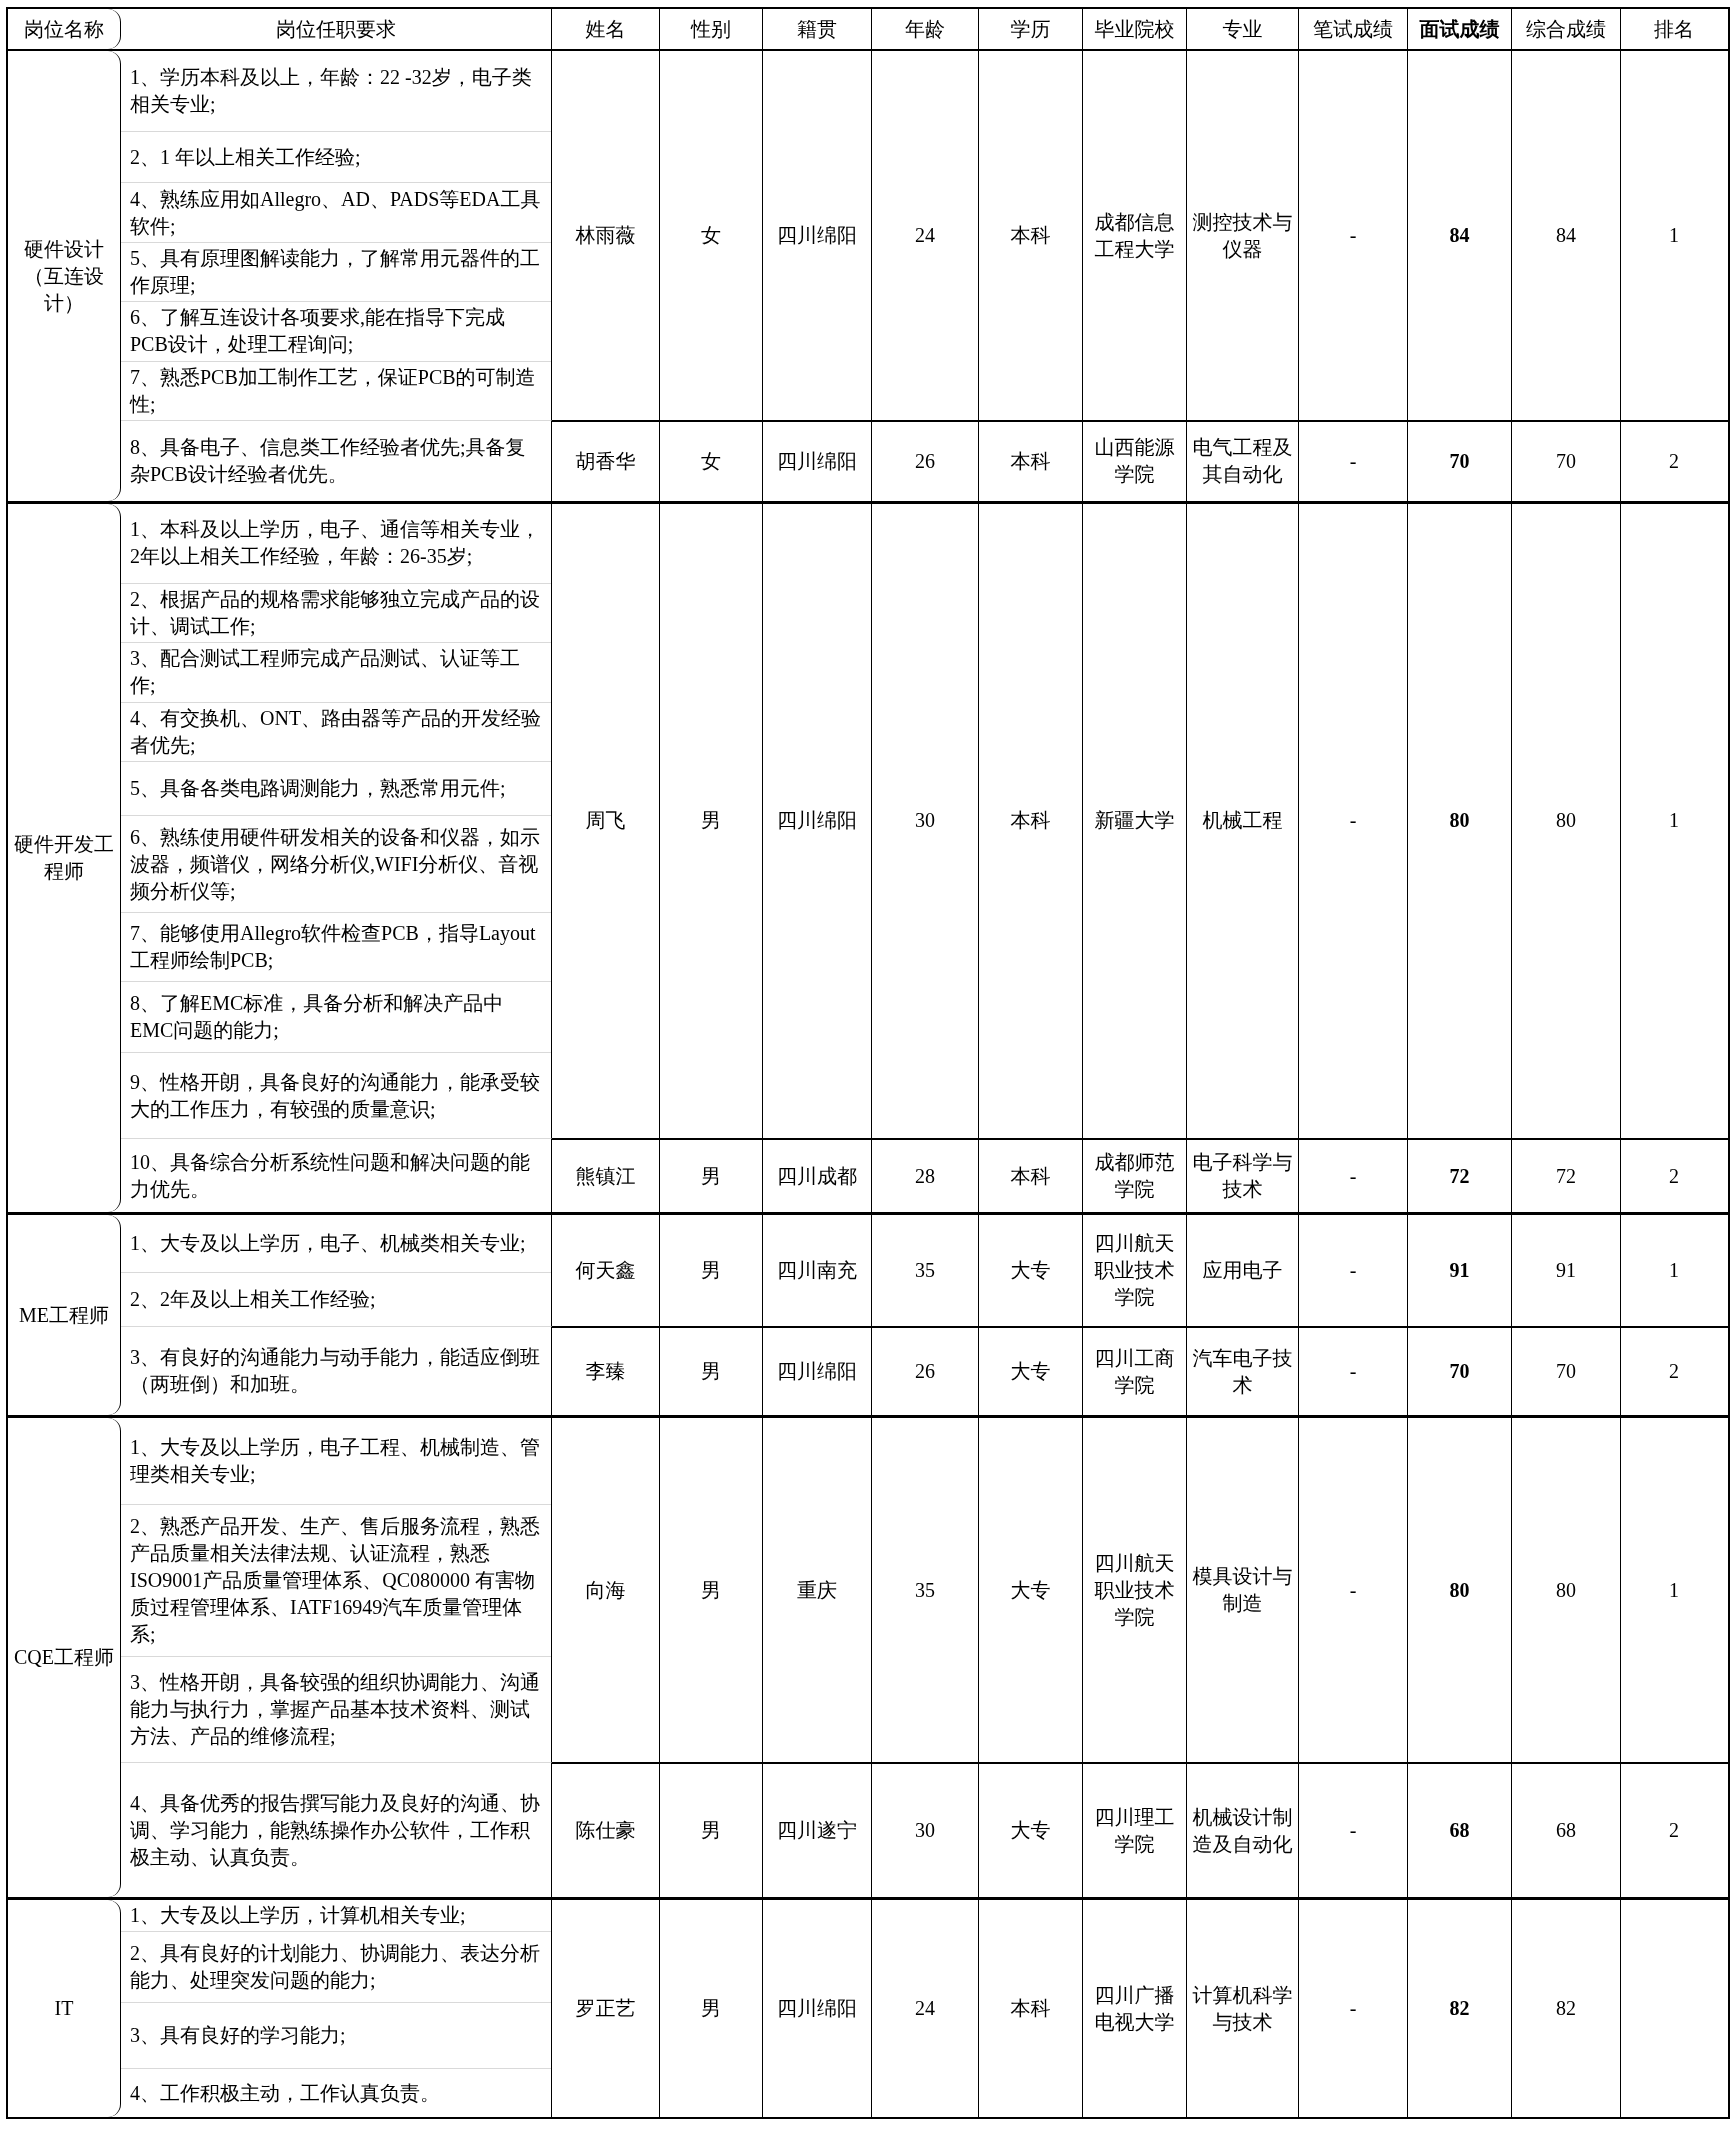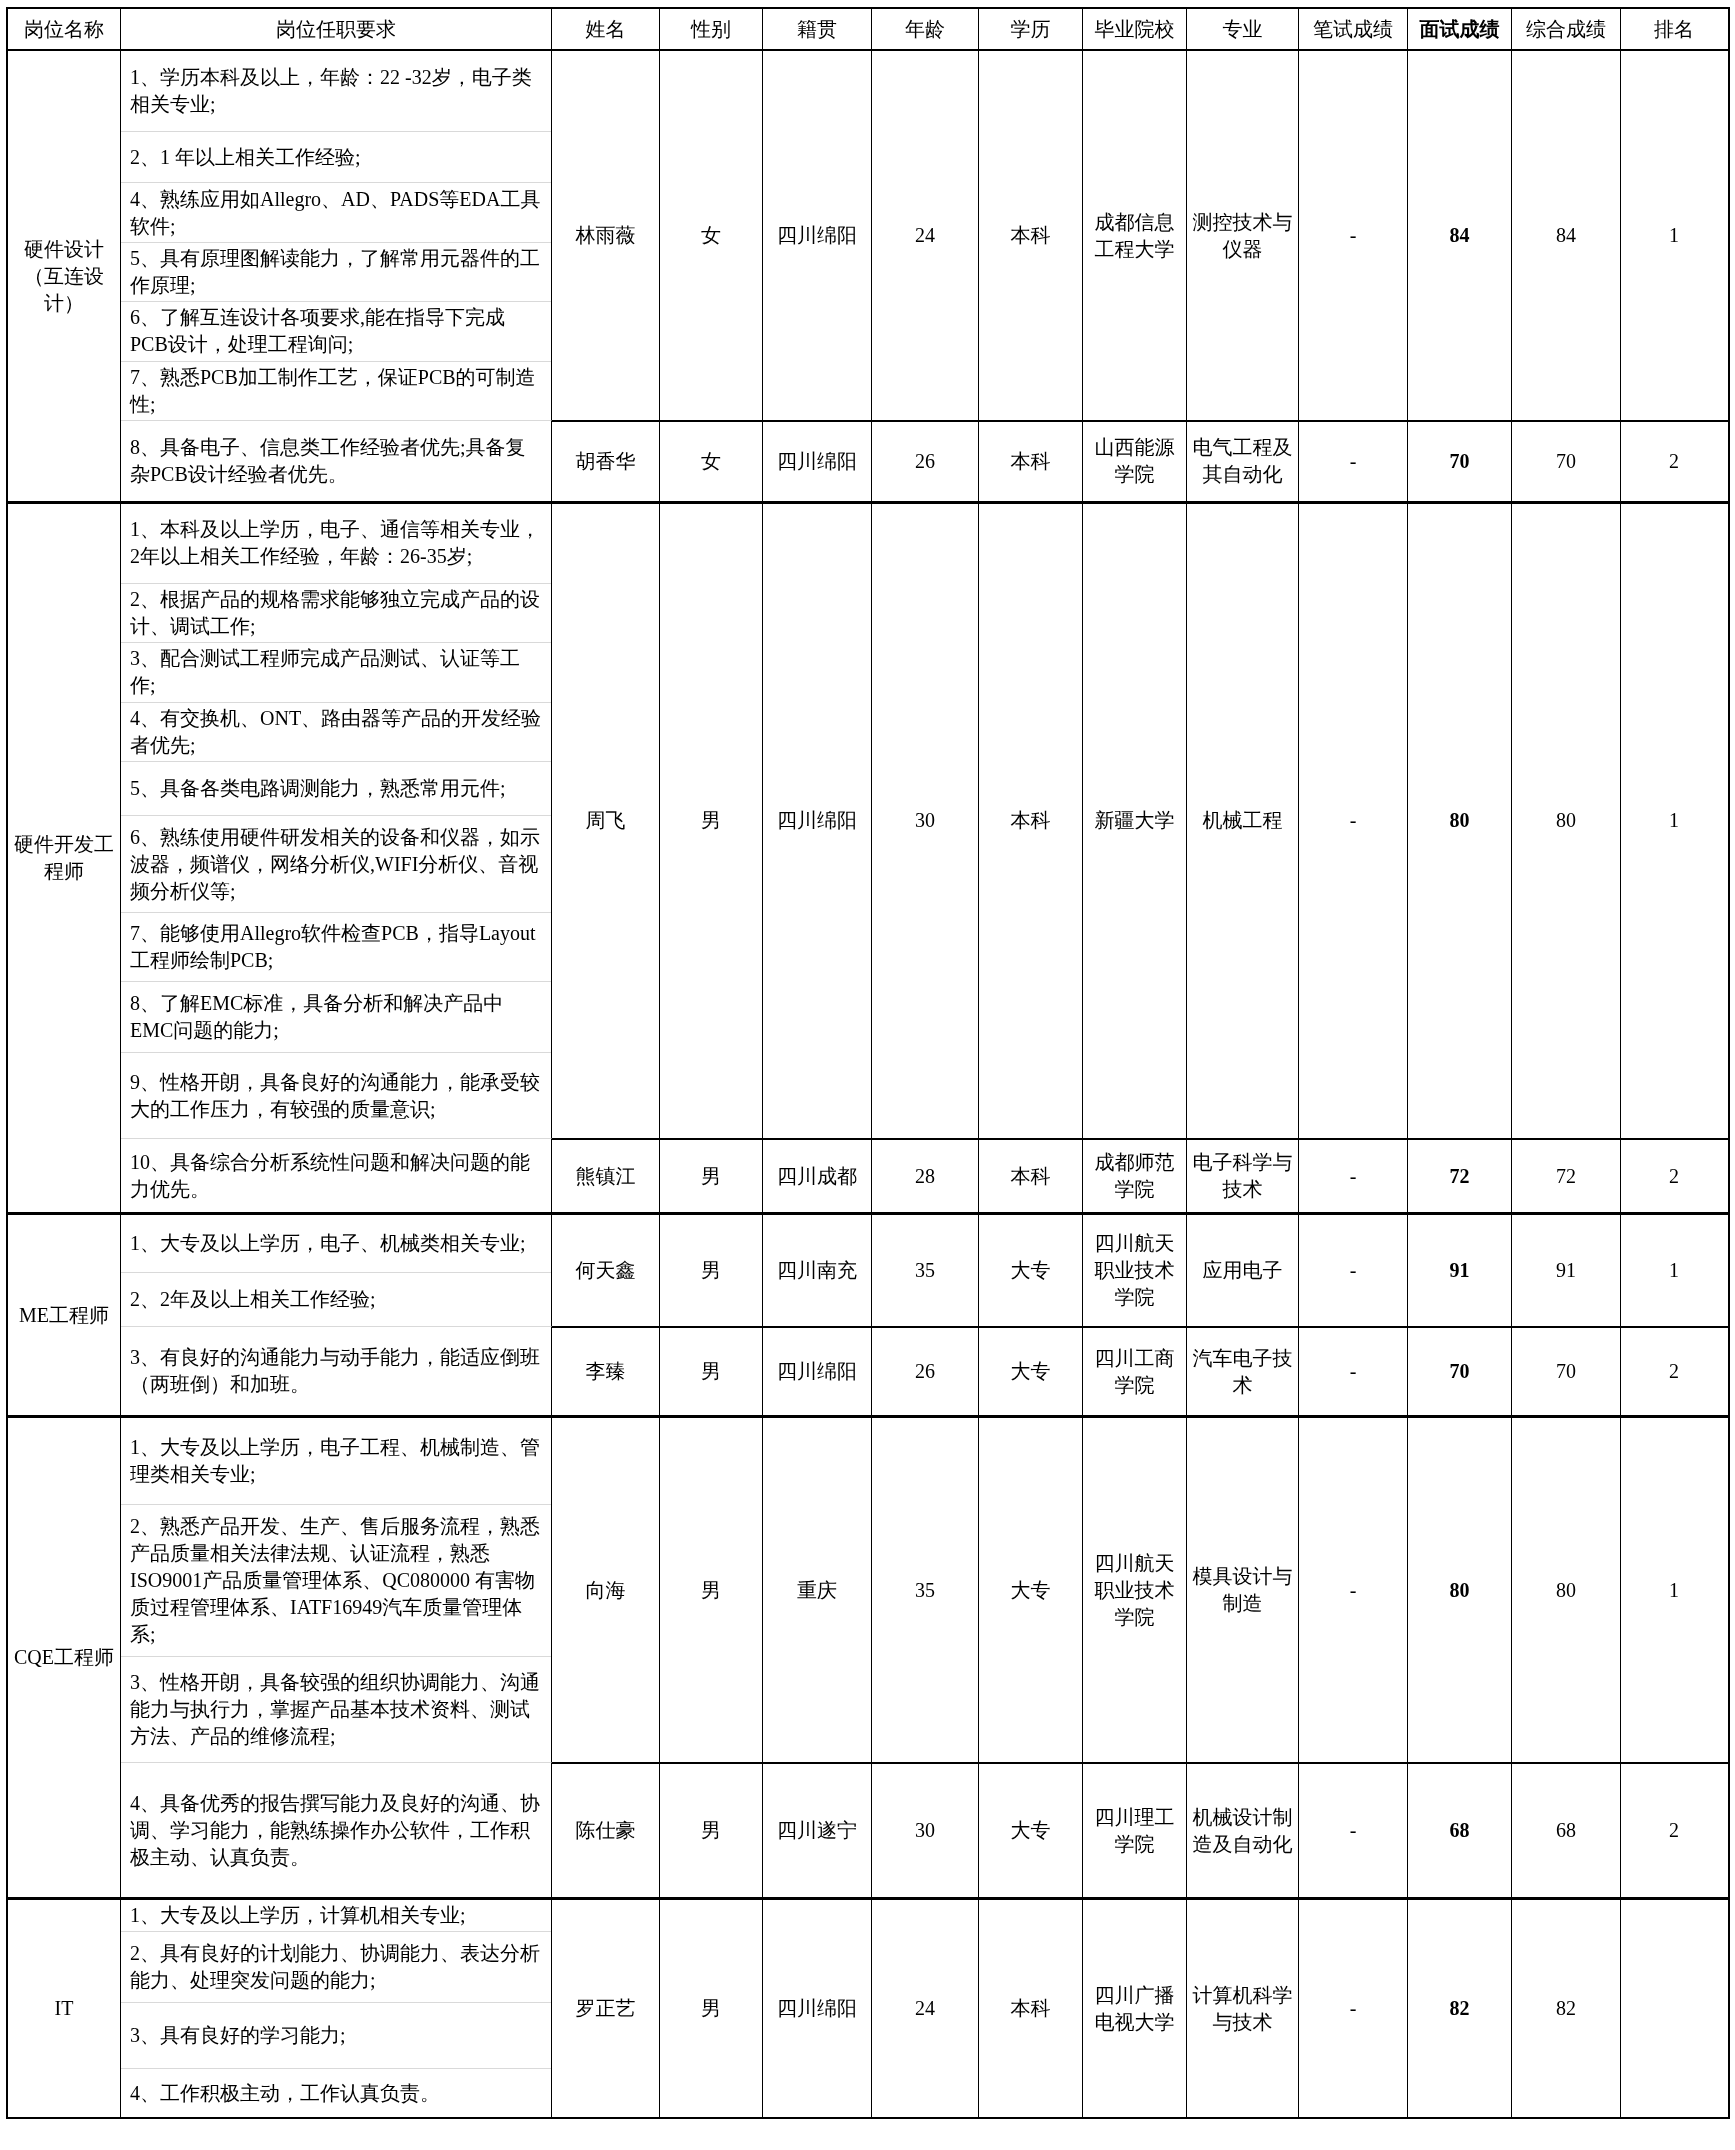--- a/index.html
+++ b/index.html
@@ -11,21 +11,21 @@
     color: #000000;
     font-size: 20px;
     line-height: 27px;
   }
   .sheet {
     width: 1724px;
     border: 2.2px solid #000;
     background: #fff;
   }
   
-  .col-pos       { width: 113px; }
+  .col-pos       { width: 113px; border-radius: 13px; }
   .col-req       { width: 431px; }
   .col-name      { width: 108px; }
   .col-gender    { width: 103px; }
   .col-native    { width: 109px; }
   .col-age       { width: 107px; }
   .col-edu       { width: 104px; font-family: Liberation Serif, serif; }
   .col-school    { width: 104px; }
   .col-major     { width: 112px; }
   .col-written   { width: 109px; }
   .col-interview { width: 104px; font-weight: bold; }

